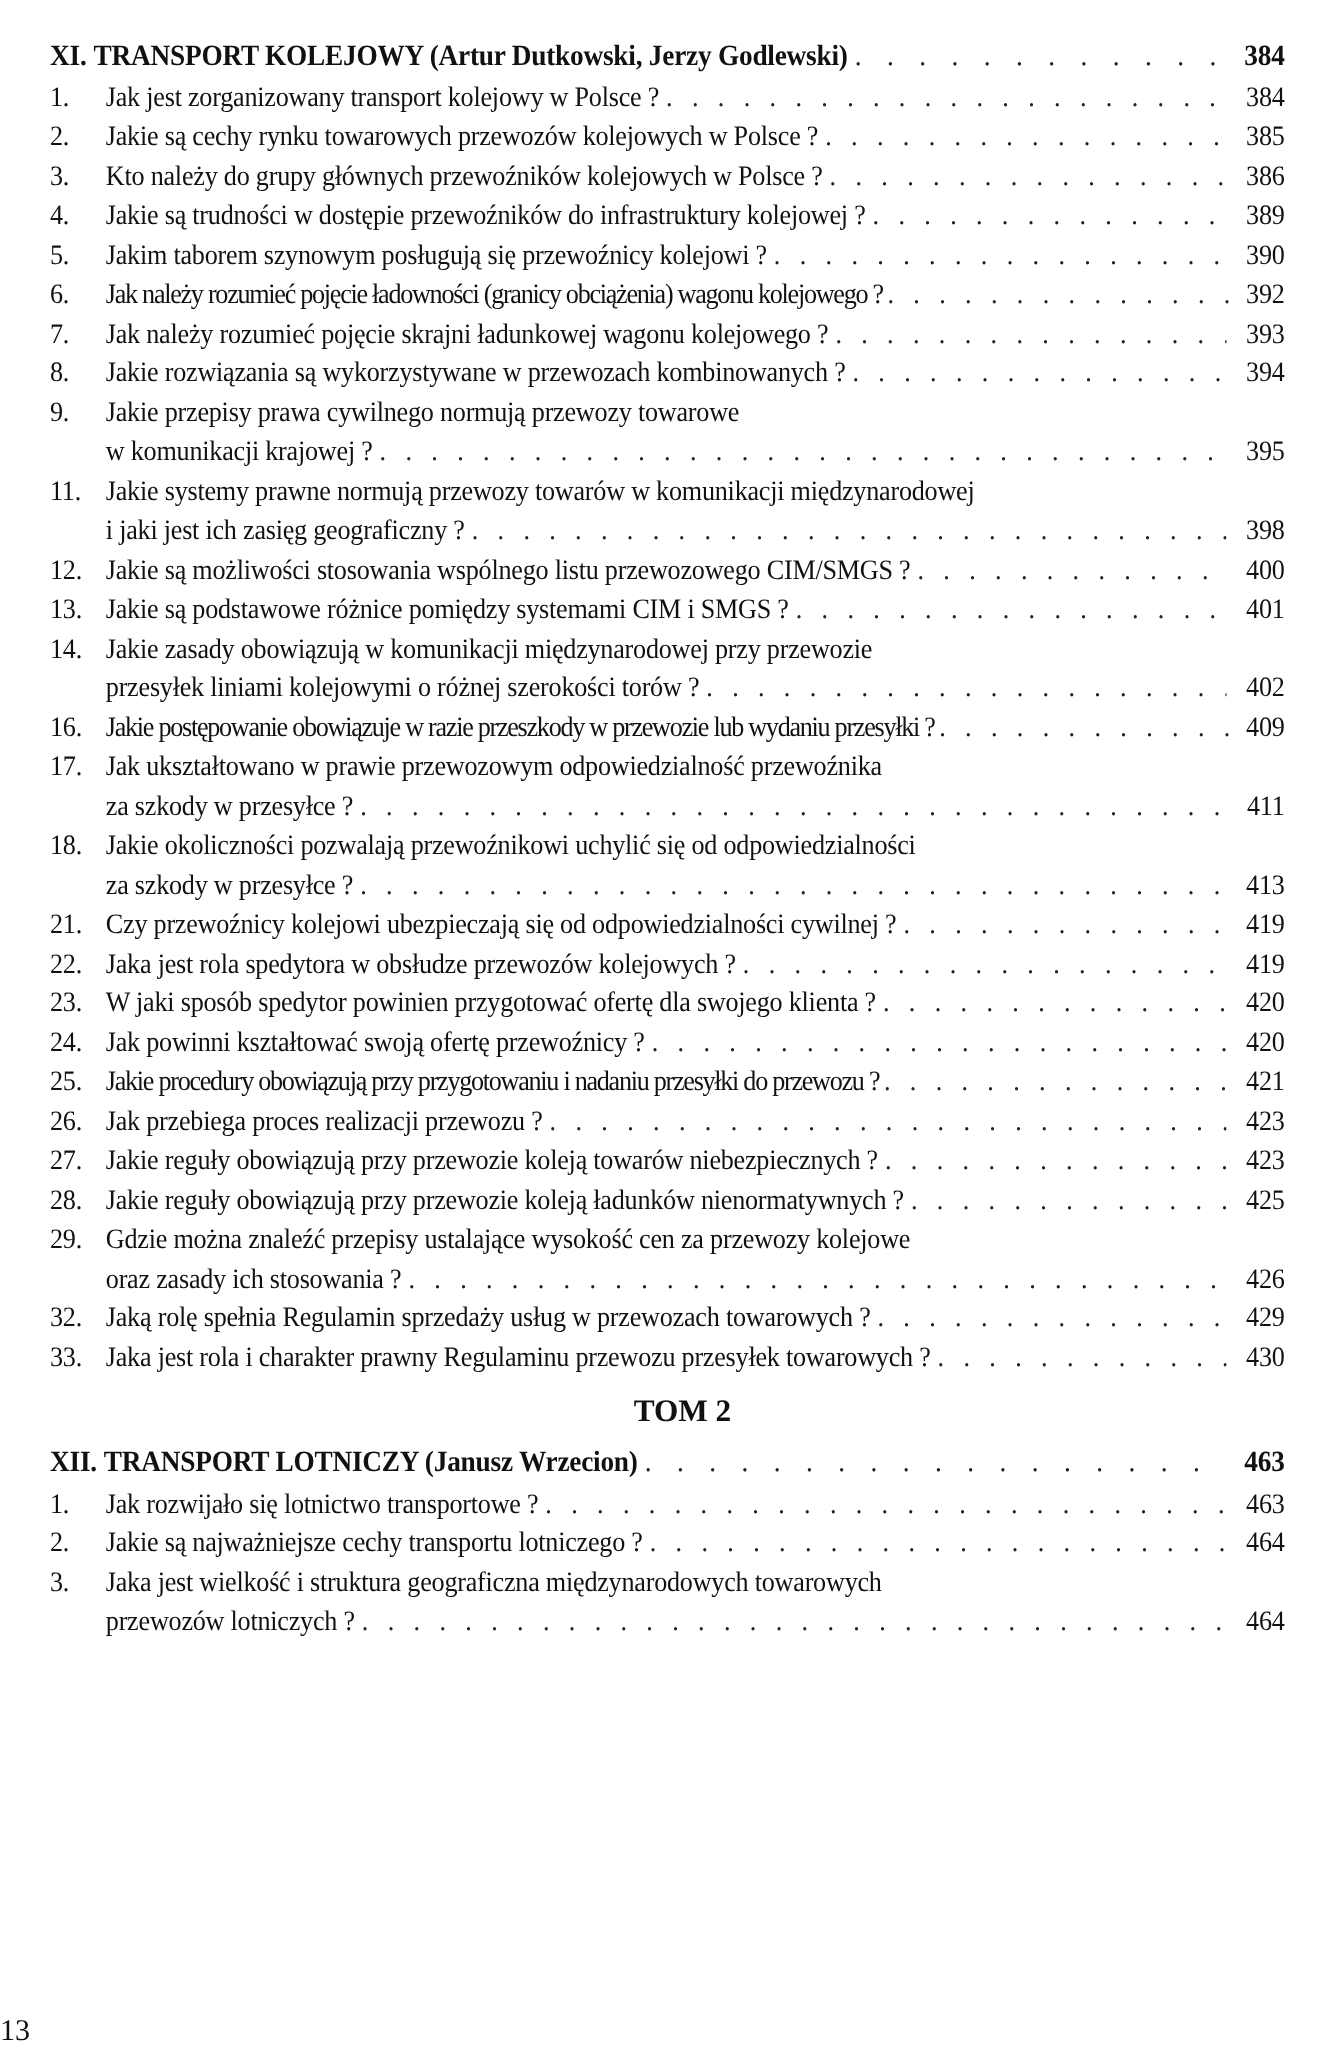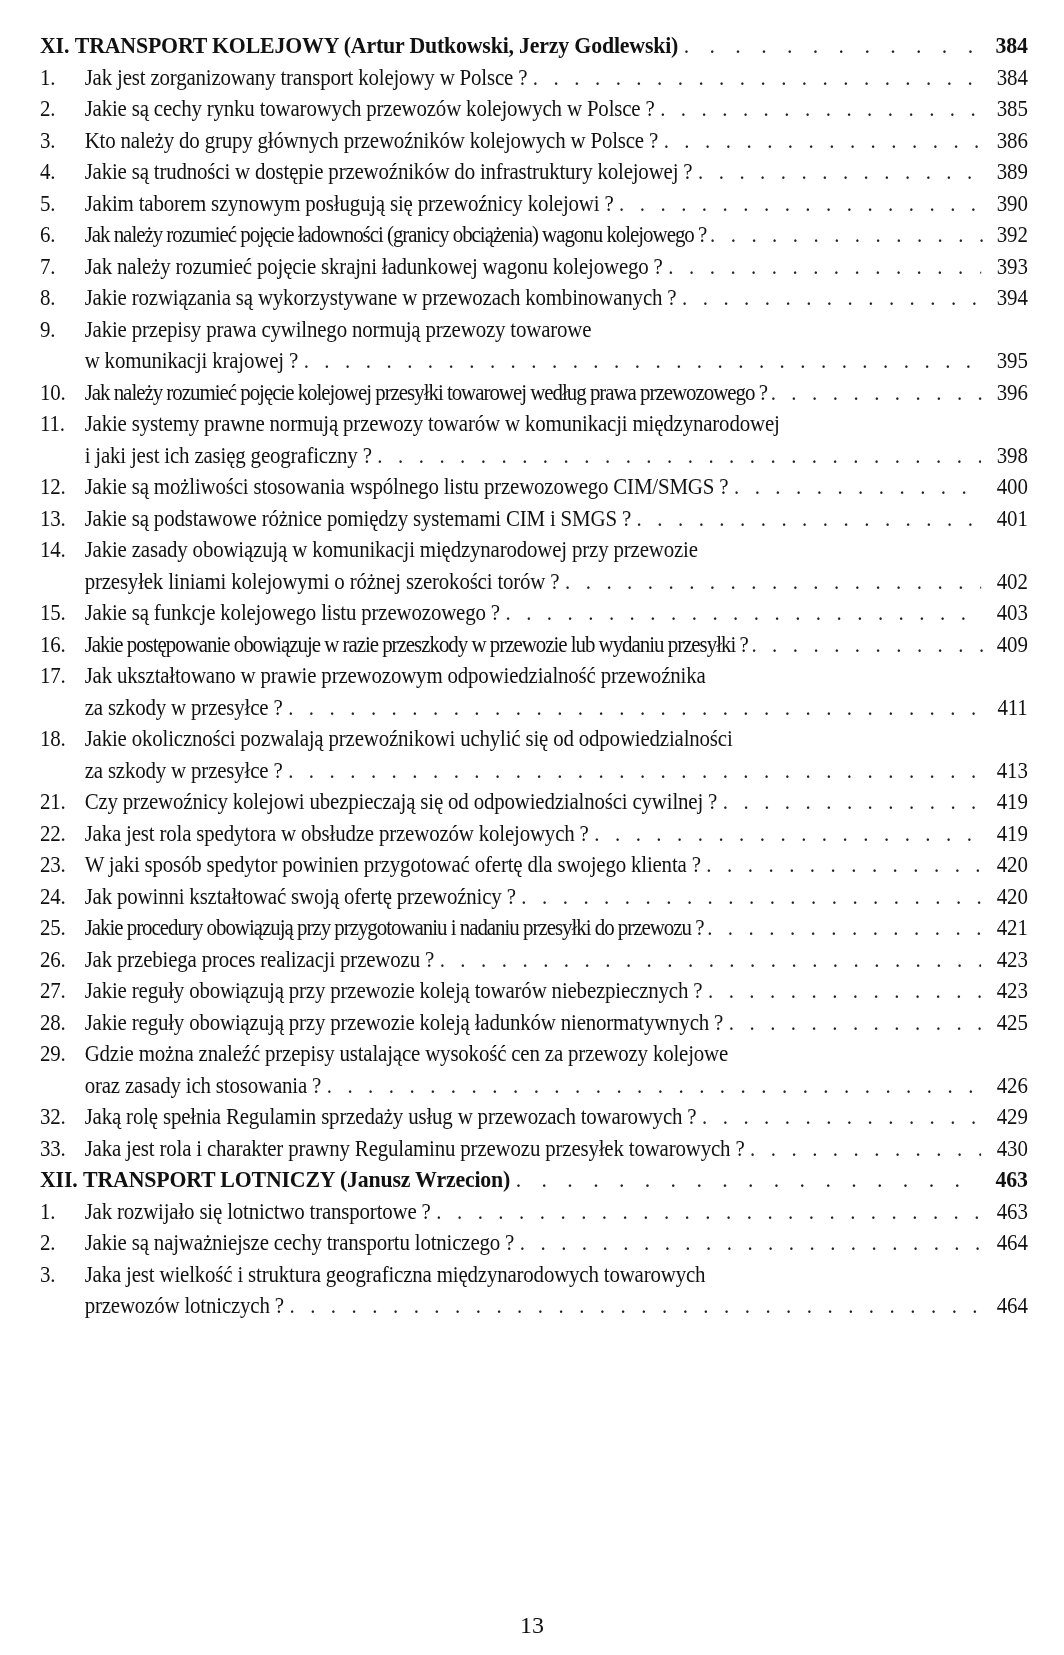--- a/index.html
+++ b/index.html
@@ -30,21 +30,21 @@
     .row.chapter .num { width: auto; flex: 0 0 auto; margin-right: 6px; }
     .row.chapter .leader { font-weight: normal; letter-spacing: 8px; }
     .row.cont .num { visibility: hidden; }
     .row.tight .text { letter-spacing: -1.1px; }
     .tom-heading {
       text-align: center; font-weight: bold; font-size: 25px; line-height: 34px;
       margin: 12px 0 8px 0; padding-left: 24px;
     }
     .footer-page {
       position: absolute; left: 0; width: 1064px; top: 1612px;
-      text-align: center; font-size: 24px;
+      text-align: left; font-size: 24px;
     }
   </style>
 </head>
 <body>
 
 <div class="page">
   <div class="toc">
 
     <div class="row chapter">
       <span class="num">XI.</span>
@@ -146,30 +146,20 @@
           <div class="row cont">
             <span class="num">9.</span>
             <span class="body">
               <span class="text">w komunikacji krajowej ?</span>
               <span class="leader"></span>
             </span>
             <span class="page-num">395</span>
           </div>
         </div>
         <div>
-          <div class="row tight">
-            <span class="num">10.</span>
-            <span class="body">
-              <span class="text">Jak należy rozumieć pojęcie kolejowej przesyłki towarowej według prawa przewozowego ?</span>
-              <span class="leader" style="margin: 0px 4px;"></span>
-            </span>
-            <span class="page-num">396</span>
-          </div>
-        </div>
-        <div>
           <div class="row">
             <span class="num">11.</span>
             <span class="body">
               <span class="text">Jakie systemy prawne normują przewozy towarów w komunikacji międzynarodowej</span>
             </span>
           </div>
           <div class="row cont">
             <span class="num">11.</span>
             <span class="body">
               <span class="text">i jaki jest ich zasięg geograficzny ?</span>
@@ -205,30 +195,20 @@
               <span class="text">Jakie zasady obowiązują w komunikacji międzynarodowej przy przewozie</span>
             </span>
           </div>
           <div class="row cont">
             <span class="num">14.</span>
             <span class="body">
               <span class="text">przesyłek liniami kolejowymi o różnej szerokości torów ?</span>
               <span class="leader"></span>
             </span>
             <span class="page-num">402</span>
-          </div>
-        </div>
-        <div>
-          <div class="row">
-            <span class="num">15.</span>
-            <span class="body">
-              <span class="text">Jakie są funkcje kolejowego listu przewozowego ?</span>
-              <span class="leader"></span>
-            </span>
-            <span class="page-num">403</span>
           </div>
         </div>
         <div>
           <div class="row tight">
             <span class="num">16.</span>
             <span class="body">
               <span class="text">Jakie postępowanie obowiązuje w razie przeszkody w przewozie lub wydaniu przesyłki ?</span>
               <span class="leader" style="margin: 0px 4px;"></span>
             </span>
             <span class="page-num">409</span>
@@ -377,20 +357,21 @@
             <span class="num">33.</span>
             <span class="body">
               <span class="text">Jaka jest rola i charakter prawny Regulaminu przewozu przesyłek towarowych ?</span>
               <span class="leader"></span>
             </span>
             <span class="page-num">430</span>
           </div>
         </div>
       </div>
 
+    <div class="tom-heading">TOM 2</div>
 
     <div class="row chapter">
       <span class="num">XII.</span>
       <span class="body">
         <span class="text">TRANSPORT LOTNICZY (Janusz Wrzecion)</span>
         <span class="leader"></span>
       </span>
       <span class="page-num">463</span>
     </div>
 

